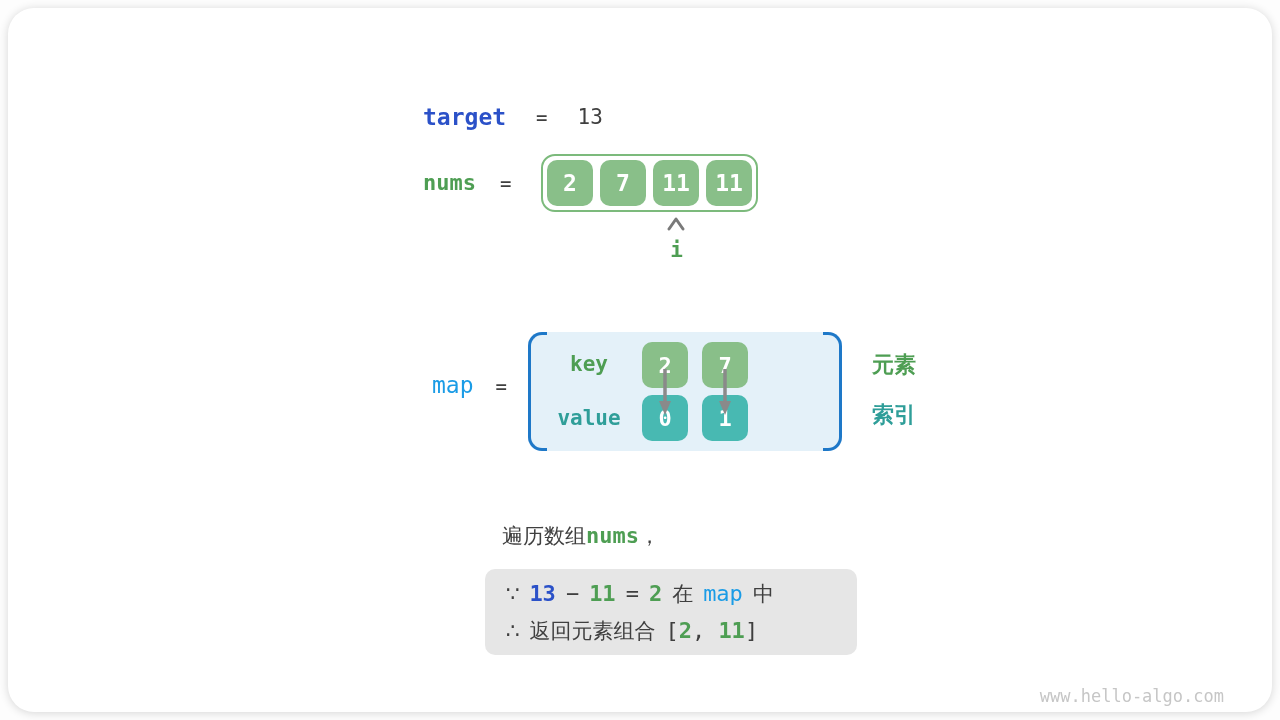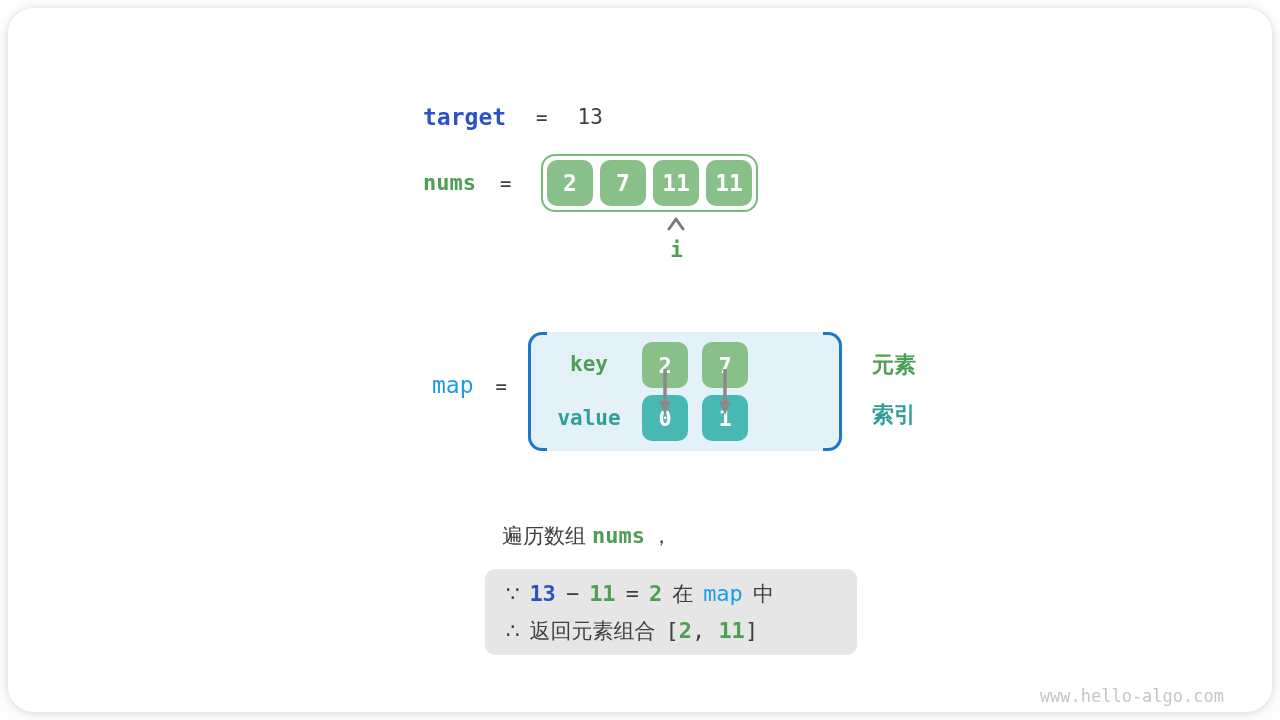--- a/index.html
+++ b/index.html
@@ -71,21 +71,21 @@
   .map-cell.value{top:63px;background:var(--teal-fill);}
   .k0,.v0{left:114px;} .k1,.v1{left:174px;}
   .map-arrow{position:absolute;top:37px;}
   .a0{left:129px;} .a1{left:189px;}
 
   .side-label{font-size:22px;}
   .side-label.element{left:864px;top:342px;}
   .side-label.index{left:864px;top:392px;text-align:center;}
 
   
-  .caption{left:494px;top:514px;display:flex;gap:6px;align-items:baseline;
+  .caption{left:494px;top:514px;display:flex;gap:0;align-items:baseline;
     font-size:21px;color:var(--dark);}
   .caption .code{font-size:22px;}
   .conclusion{
     left:477px;top:561px;width:372px;height:86px;background:var(--gray-box);
     border-radius:10px;padding:11px 0 0 21px;box-sizing:border-box;
   }
   .concl-line{display:flex;gap:10px;align-items:baseline;height:37px;
     font-size:21px;color:var(--dark);}
   .concl-line .mono{font-size:22px;}
   .tight{display:flex;align-items:baseline;}

